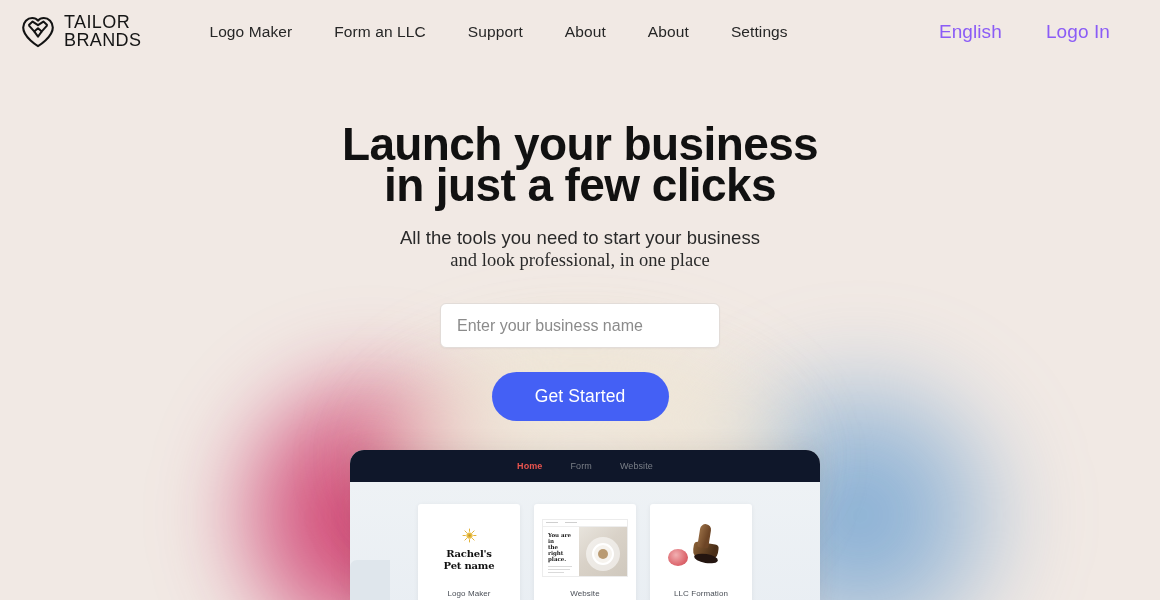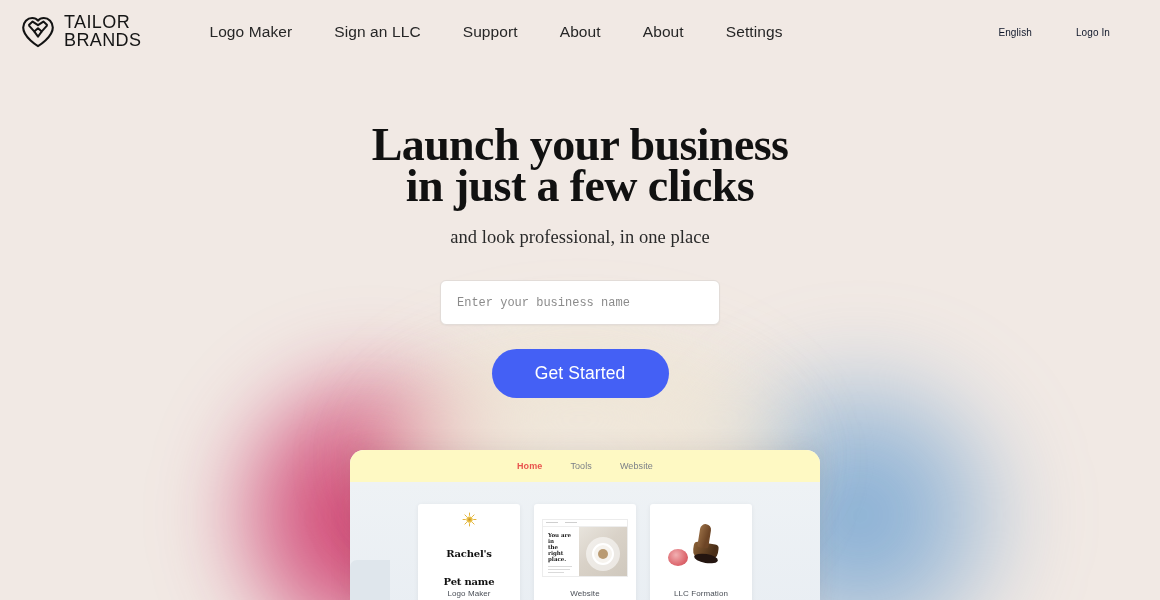--- a/index.html
+++ b/index.html
@@ -102,38 +102,38 @@
     letter-spacing: 0.1px;
   }
 
   #header-right {
     margin-left: auto;
     display: flex;
     align-items: center;
     padding-right: 8px;
   }
   .header-right-link {
-    font-size: 10px;
-    color: #0f172a;
+    font-size: 19px;
+    color: #8b5cf6;
     padding: 0 22px;
     cursor: pointer;
     white-space: nowrap;
     letter-spacing: 0.1px;
   }
 
   
   #hero {
     position: relative;
     z-index: 3;
     text-align: center;
     padding-top: 60px;
   }
 
   #hero-title {
-    font-family: Liberation Serif, serif;
+    font-family: Liberation Sans, sans-serif;
     font-weight: bold;
     font-size: 46px;
     line-height: 41px;
     color: #111111;
     letter-spacing: -0.6px;
   }
   #hero-title .line2 { display: block; }
 
   #hero-subtitle {
     margin-top: 20px;
@@ -146,22 +146,22 @@
 
   #business-name-input {
     display: block;
     margin: 31px auto 0 auto;
     width: 280px;
     height: 45px;
     border-radius: 6px;
     border: 1px solid #e2dcd8;
     background: #ffffff;
     padding: 0 16px;
-    font-family: Liberation Mono, monospace;
-    font-size: 12px;
+    font-family: Liberation Sans, sans-serif;
+    font-size: 16px;
     color: #333;
     outline: none;
     box-shadow: 0 1px 2px rgba(0,0,0,0.04);
   }
   #business-name-input::placeholder { color: #8b8b8b; }
 
   #get-started-button {
     display: block;
     margin: 24px auto 12px auto;
     width: 177px;
@@ -185,21 +185,21 @@
     width: 470px;
     height: 160px;
     background: #ffffff;
     border-radius: 14px 14px 0 0;
     overflow: hidden;
     box-shadow: 0 -2px 22px rgba(80,60,60,0.10);
   }
 
   #mockup-tabbar {
     height: 32px;
-    background: #fef9c3;
+    background: #0f172a;
     display: flex;
     align-items: center;
     justify-content: center;
     gap: 28px;
   }
   .mockup-tab {
     font-size: 9px;
     color: #7a7f87;
     cursor: pointer;
     letter-spacing: 0.1px;
@@ -250,21 +250,21 @@
     color: #4a4f57;
     padding-bottom: 12px;
     letter-spacing: 0.1px;
   }
 
   
   .logo-art {
     display: flex;
     flex-direction: column;
     align-items: center;
-    gap: 18px;
+    gap: 2px;
     margin-top: 6px;
   }
   .logo-art-name {
     font-family: "DejaVu Serif", "Liberation Serif", serif;
     font-weight: bold;
     font-size: 10px;
     line-height: 10px;
     letter-spacing: -0.2px;
     color: #111;
     text-align: center;
@@ -404,21 +404,21 @@
       </svg>
     </span>
     <span>
       <span class="brand-wordmark">TAILOR</span><br>
       <span class="brand-wordmark">BRANDS</span>
     </span>
   </div>
 
   <nav id="main-nav">
     <a class="nav-link">Logo Maker</a>
-    <a class="nav-link">Sign an LLC</a>
+    <a class="nav-link">Form an LLC</a>
     <a class="nav-link">Support</a>
     <a class="nav-link">About</a>
     <a class="nav-link">About</a>
     <a class="nav-link">Settings</a>
   </nav>
 
   <div id="header-right">
     <a class="header-right-link">English</a>
     <a class="header-right-link">Logo In</a>
   </div>
@@ -426,36 +426,37 @@
 </header>
 
 <section id="hero">
 
   <h1 id="hero-title">
     <span>Launch your business</span>
     <span class="line2">in just a few clicks</span>
   </h1>
 
   <p id="hero-subtitle">
+    <span>All the tools you need to start your business</span>
     <span class="line2">and look professional, in one place</span>
   </p>
 
   <input id="business-name-input" type="text" placeholder="Enter your business name" style="">
 
   <button id="get-started-button">Get Started</button>
 
 </section>
 
 <div id="dashboard-mockup">
 
   <div id="mockup-side-panel"></div>
 
   <div id="mockup-tabbar">
     <span class="mockup-tab active">Home</span>
-    <span class="mockup-tab">Tools</span>
+    <span class="mockup-tab">Form</span>
     <span class="mockup-tab">Website</span>
   </div>
 
   <div id="mockup-body">
 
     <div class="mockup-card">
       <div class="mockup-card-art">
         <div class="logo-art">
           <span>
             <svg width="15" height="15" viewBox="0 0 24 24">

